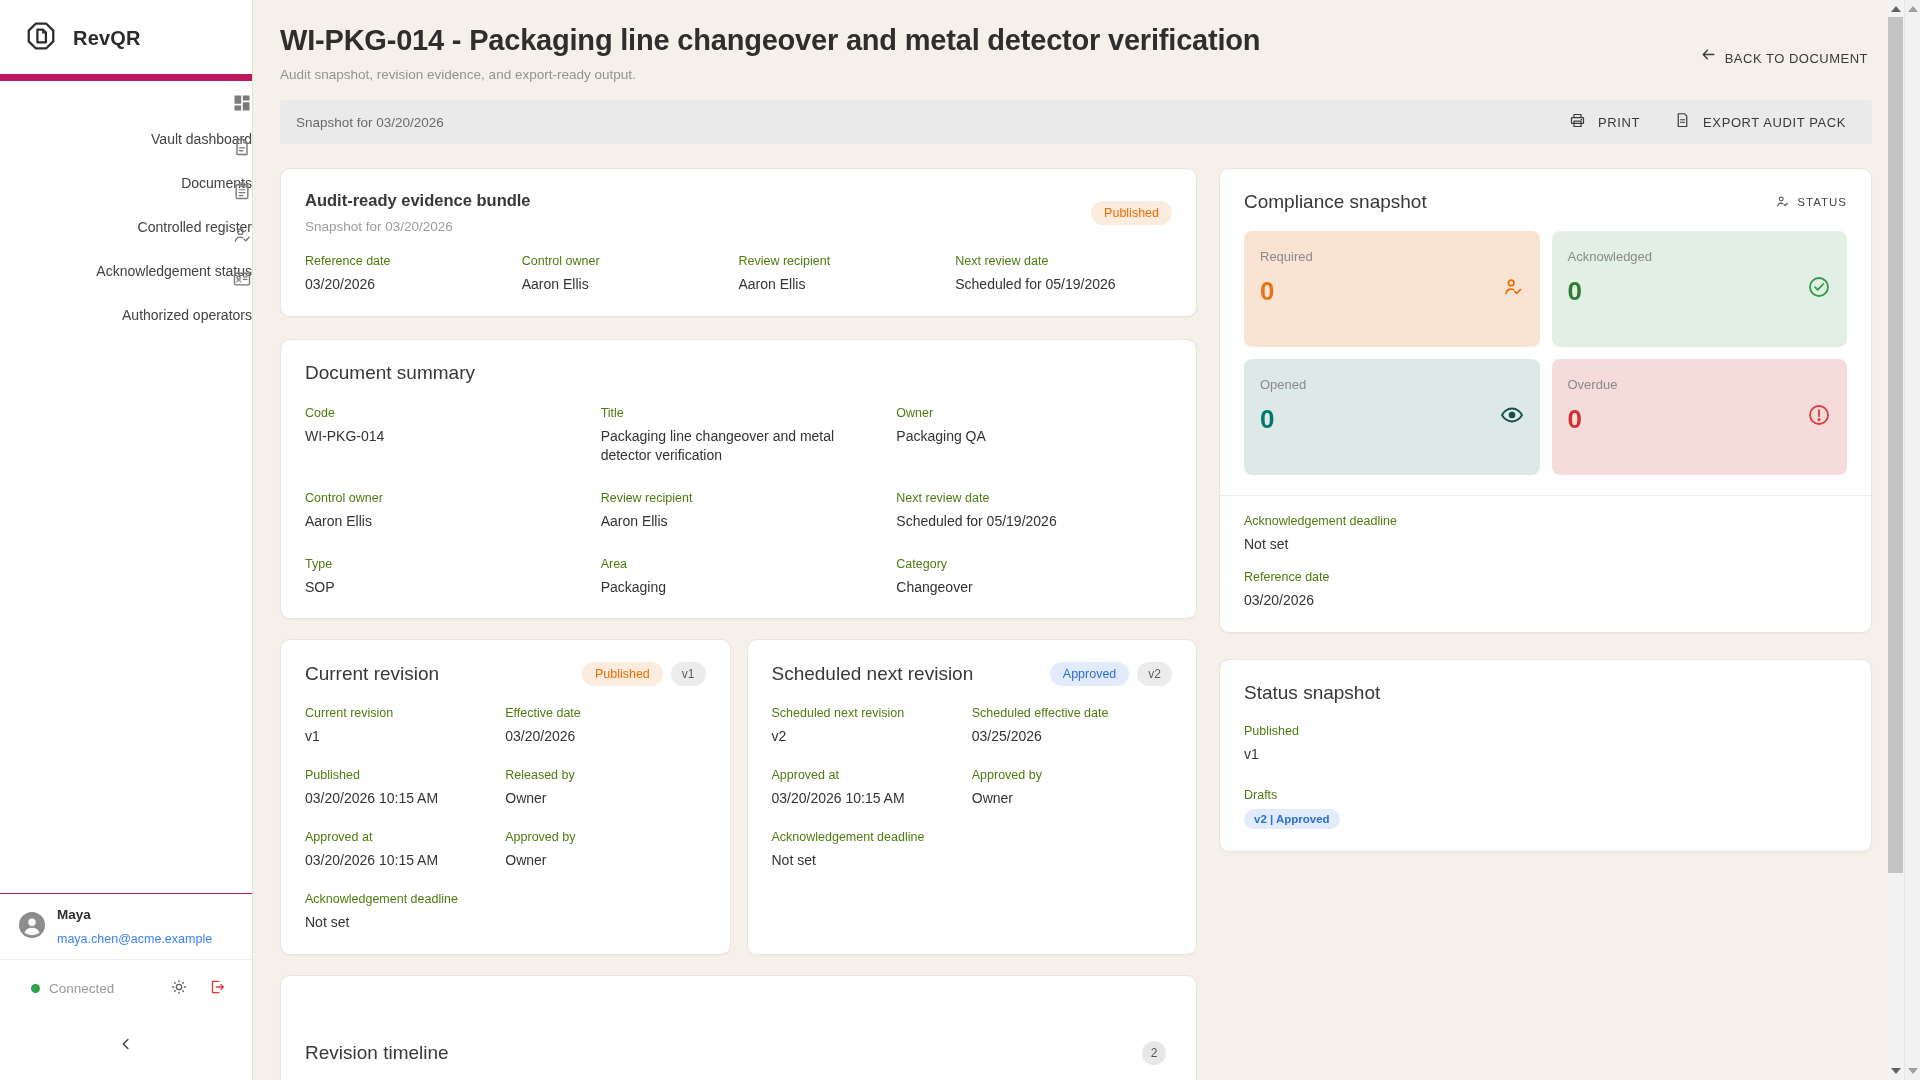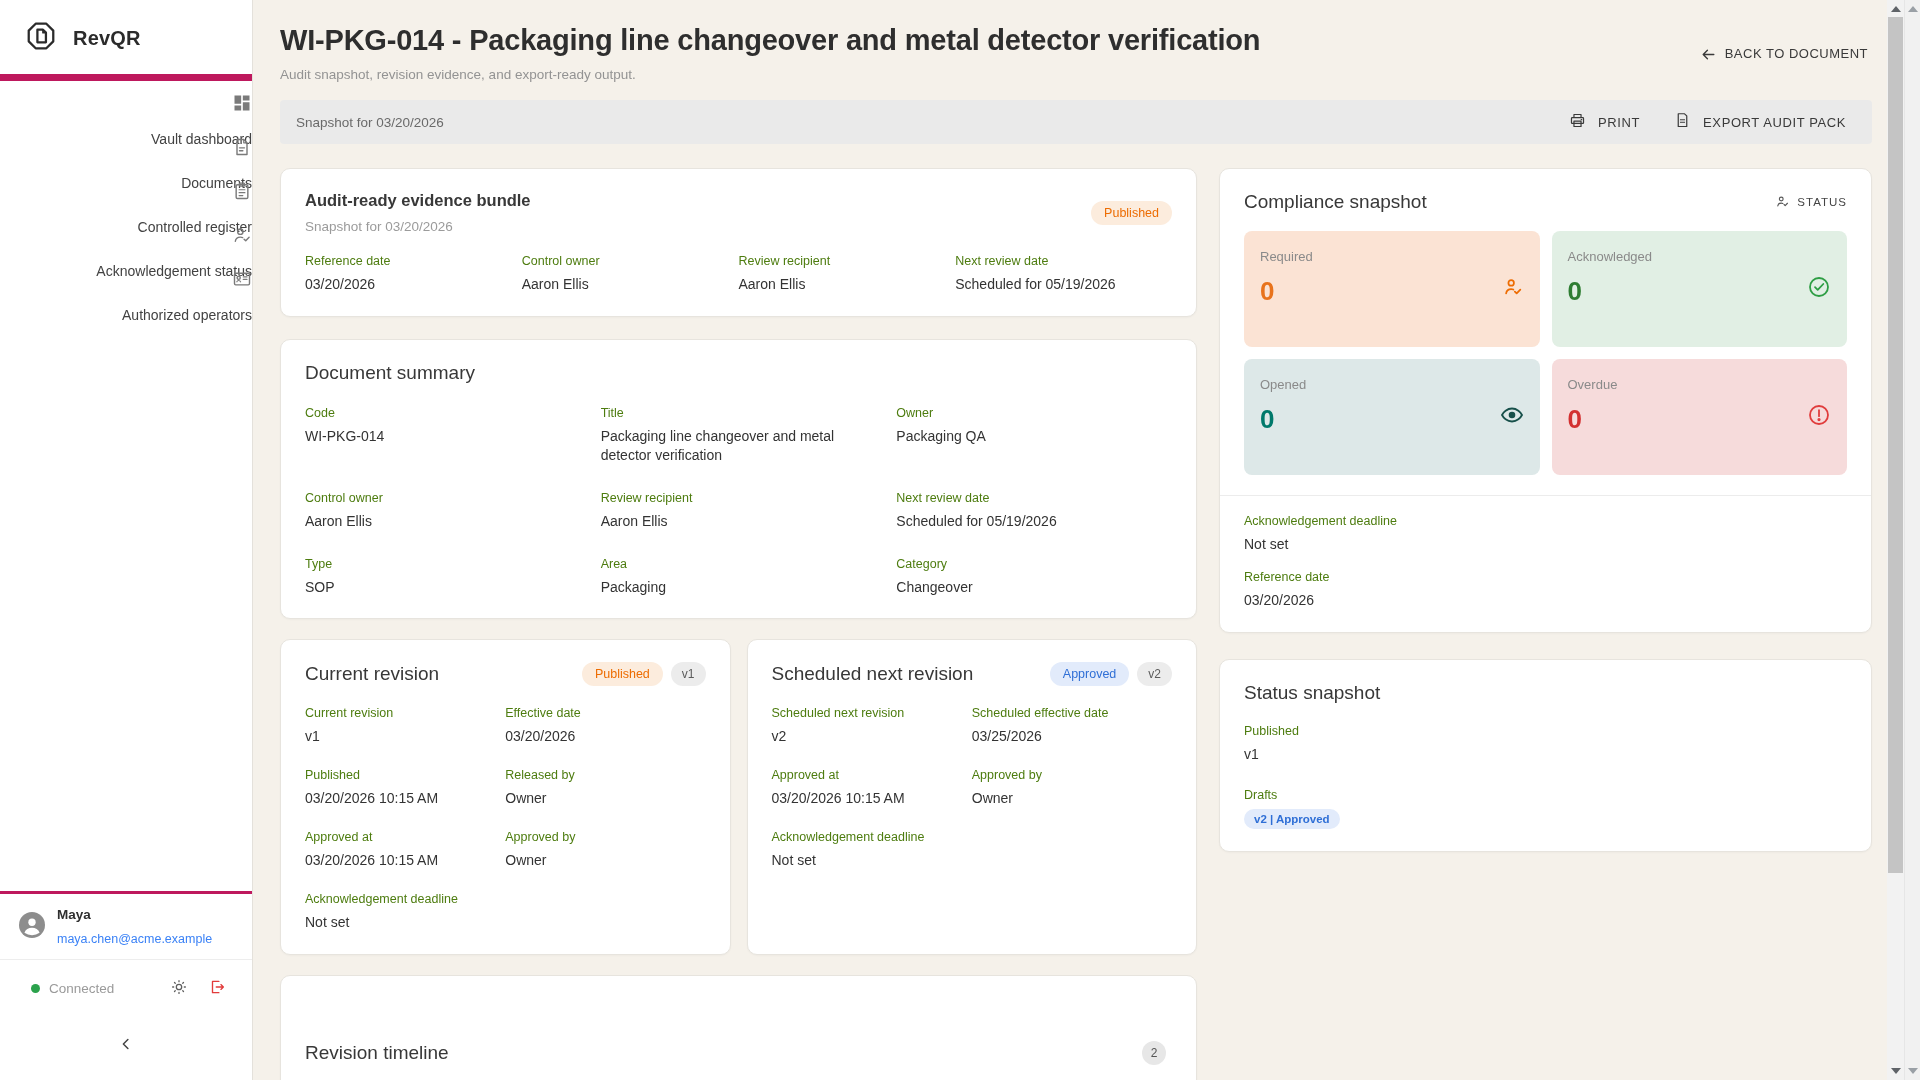--- a/index.html
+++ b/index.html
@@ -8,35 +8,35 @@
 
   
   .sidebar { position:absolute; left:0; top:0; width:253px; height:1080px; background:#fff; border-right:1px solid #e4e1db; z-index:5; }
   .logo-row { display:flex; align-items:center; gap:16px; padding:20px 0 18px 25px; border-bottom:7px solid #be185d; }
   .brand { font-size:20px; font-weight:700; color:#2b2b2b; letter-spacing:.2px; }
   .nav { padding-top:12px; }
   .nav-item { display:flex; align-items:flex-end; gap:15px; height:44px; padding-left:25px; cursor:pointer; color:#424242; font-size:14px;flex-direction:column; }
   .nav-item svg { flex:0 0 auto; }
 
   .sidebar-bottom { position:absolute; left:0; right:0; bottom:0; }
-  .user-row { display:flex; align-items:center; gap:12px; padding:13px 12px 13px 19px; border-top:3px solid #be185d; }
+  .user-row { display:flex; align-items:center; gap:12px; padding:13px 12px 13px 19px; border-top:1px solid #be185d; }
   .user-name { font-size:13.5px; font-weight:700; color:#2f2f2f; }
   .user-email { font-size:12.5px; color:#3b82f6; margin-top:10px; }
   .conn-row { display:flex; align-items:center; border-top:1px solid #ededed; padding:14px 22px 14px 31px; }
   .conn-dot { width:9px; height:9px; border-radius:50%; background:#2ba24c; margin-right:9px; }
   .conn-text { font-size:13.5px; color:#9a9a9a; flex:1; }
   .icon-btn { background:none; border:none; cursor:pointer; padding:4px; display:flex; align-items:center; }
   .collapse-row { display:flex; justify-content:center; padding:14px 0 20px; }
 
   
   .main { position:absolute; left:253px; top:0; right:33px; bottom:0; padding:16px 15px 0 19px; }
   .page-header { display:flex; justify-content:space-between; align-items:flex-start; padding:8px 4px 0 8px; }
   .page-title { font-size:29px; font-weight:700; color:#2e2e2e; letter-spacing:-.2px; }
   .page-subtitle { font-size:13.5px; color:#939393; margin-top:10px; }
-  .back-link { display:flex; align-items:flex-start; gap:8px; font-size:13px; font-weight:500; letter-spacing:.5px; color:#3a3a3a; background:none; border:none; cursor:pointer; margin-top:22px; white-space:nowrap; }
+  .back-link { display:flex; align-items:flex-end; gap:8px; font-size:13px; font-weight:500; letter-spacing:.5px; color:#3a3a3a; background:none; border:none; cursor:pointer; margin-top:22px; white-space:nowrap; }
 
   .snapshot-bar { margin:18px 0 0 8px; height:44px; background:#eaeaea; border-radius:4px; display:flex; align-items:center; padding:0 16px; }
   .snapshot-label { font-size:13.5px; color:#6a6a6a; flex:1; }
   .bar-btn { display:flex; align-items:center; gap:12px; font-size:13px; font-weight:500; letter-spacing:.6px; color:#3a3a3a; background:none; border:none; cursor:pointer; padding:6px 10px; }
 
   .grid { display:grid; grid-template-columns:1fr 653px; gap:22px; margin:24px 0 0 8px; align-items:start; }
   .col { display:flex; flex-direction:column; }
 
   .card { background:#fff; border:1px solid #e7e4de; border-radius:10px; box-shadow:0 1px 2px rgba(0,0,0,.03); padding:22px 24px; }
   .card-title { font-size:19px; font-weight:500; color:#383838; }

